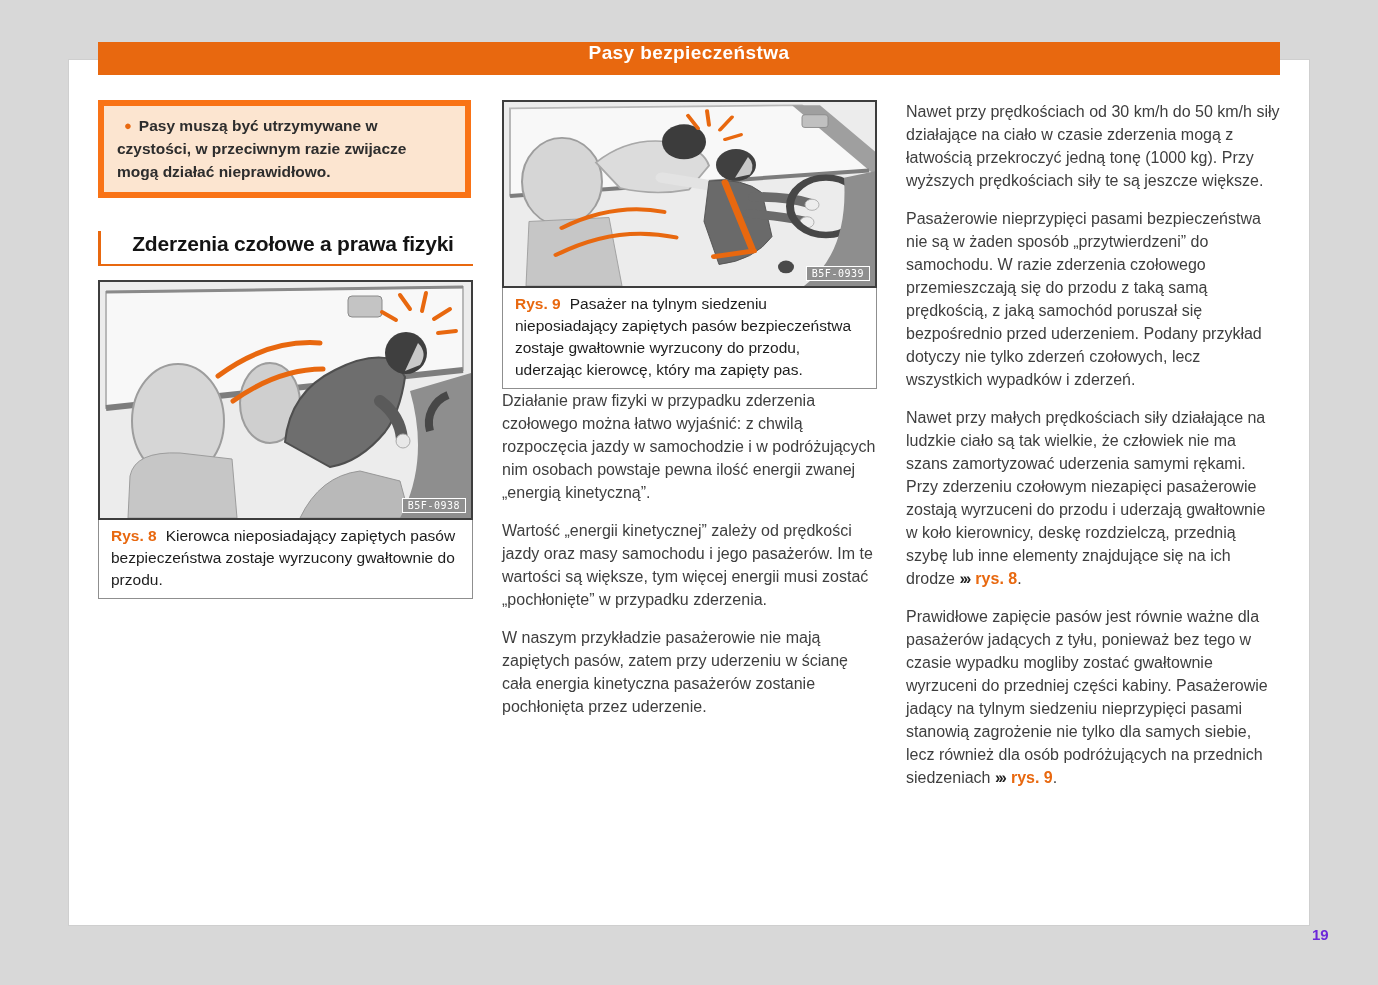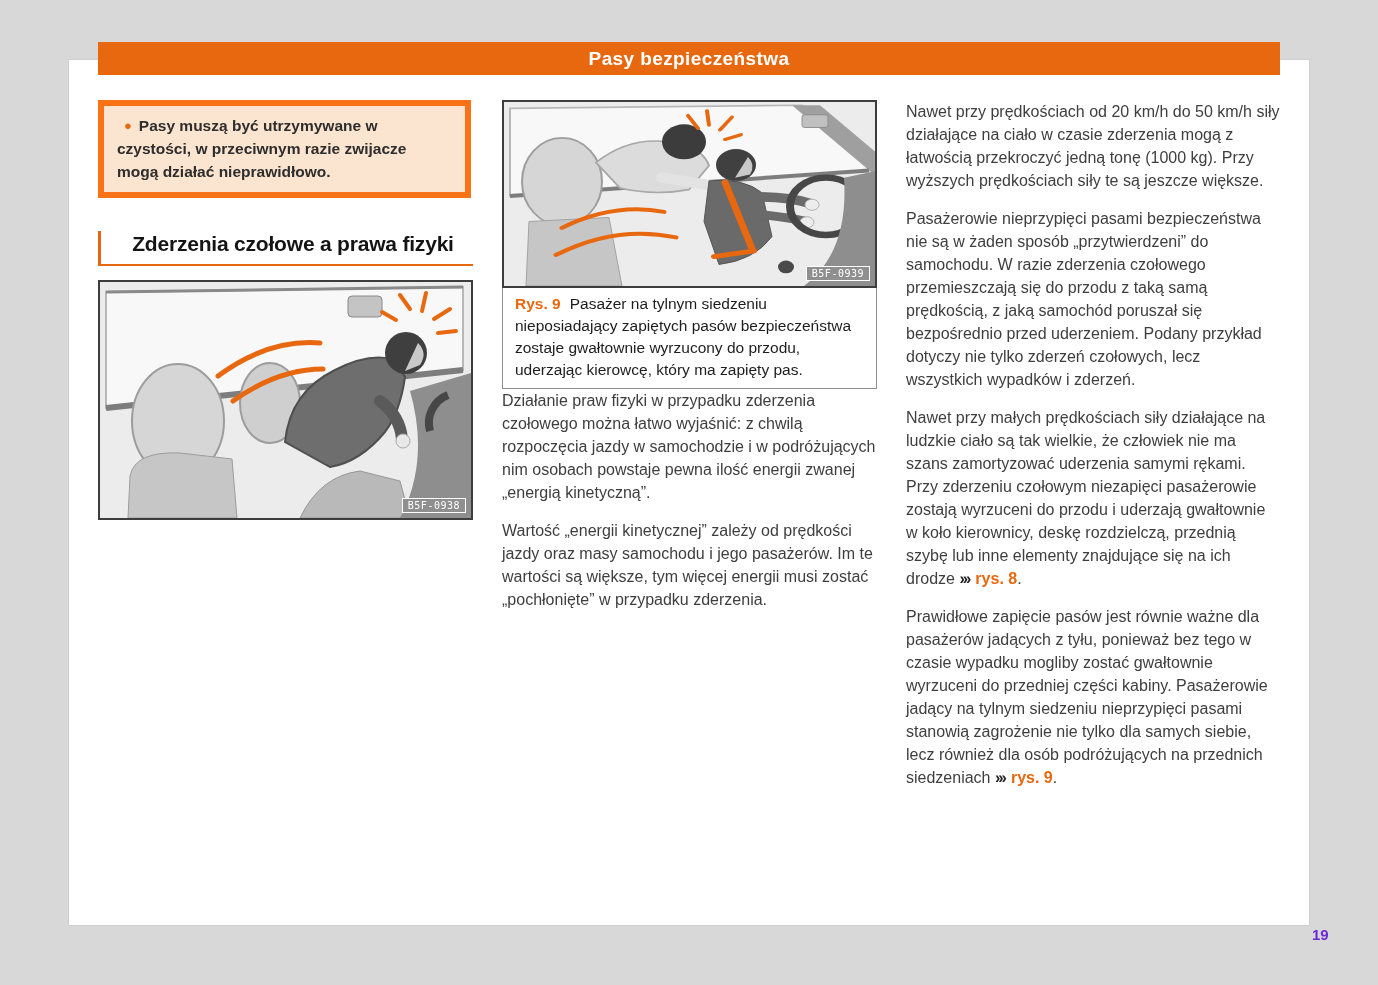--- a/index.html
+++ b/index.html
@@ -8,21 +8,21 @@
     font-family:"Liberation Sans",sans-serif;overflow:hidden;
     -webkit-font-smoothing:antialiased;
   }
   .page{
     position:absolute;left:69px;top:60px;width:1240px;height:865px;
     background:#ffffff;box-shadow:0 0 0 1px #cfcfcf;
   }
   
   .header-bar{
     position:absolute;left:29px;top:-18px;width:1182px;height:33px;
-    background:#e8680f;display:flex;align-items:center;justify-content:center;
+    background:#e8680f;display:flex;align-items:flex-start;justify-content:center;
   }
   .header-title{color:#ffffff;font-size:19px;font-weight:bold;letter-spacing:.4px;}
   
   .col{position:absolute;top:40px;width:375px;}
   .col-left{left:29px;}
   .col-mid{left:433px;}
   .col-right{left:837px;}
   
   .warning-box{
     box-sizing:border-box;width:373px;background:#fce5d0;border:6px solid #f97316;
@@ -112,20 +112,23 @@
             <g stroke="#e8680f" stroke-width="4" stroke-linecap="round">
               <line x1="322" y1="29" x2="326" y2="11"></line>
               <line x1="334" y1="37" x2="350" y2="27"></line>
               <line x1="338" y1="51" x2="356" y2="49"></line>
               <line x1="310" y1="27" x2="300" y2="13"></line>
               <line x1="296" y1="38" x2="282" y2="30"></line>
             </g>
           </svg>
           <span class="fig-code">B5F-0938</span>
         </div>
+        <figcaption class="fig-caption">
+          <span class="fig-label">Rys. 8</span><span>Kierowca nieposiadający zapiętych pasów bezpieczeństwa zostaje wyrzucony gwałtownie do przodu.</span>
+        </figcaption>
       </figure>
     </div>
 
     <div class="col col-mid">
 
       <figure class="figure" style="margin-top:0">
         <div class="fig-image h9">
           <svg viewBox="0 0 371 231" preserveAspectRatio="none">
             <rect width="371" height="231" fill="#ececec"></rect>
 
@@ -169,24 +172,25 @@
           </svg>
           <span class="fig-code">B5F-0939</span>
         </div>
         <figcaption class="fig-caption">
           <span class="fig-label">Rys. 9</span><span>Pasażer na tylnym siedzeniu nieposiadający zapiętych pasów bezpieczeństwa zostaje gwałtownie wyrzucony do przodu, uderzając kierowcę, który ma zapięty pas.</span>
         </figcaption>
       </figure>
 
       <p class="body-p first-after-fig">Działanie praw fizyki w przypadku zderzenia czołowego można łatwo wyjaśnić: z chwilą rozpoczęcia jazdy w samochodzie i w podróżujących nim osobach powstaje pewna ilość energii zwanej „energią kinetyczną”.</p>
       <p class="body-p">Wartość „energii kinetycznej” zależy od prędkości jazdy oraz masy samochodu i jego pasażerów. Im te wartości są większe, tym więcej energii musi zostać „pochłonięte” w przypadku zderzenia.</p>
+      <p class="body-p">W naszym przykładzie pasażerowie nie mają zapiętych pasów, zatem przy uderzeniu w ścianę cała energia kinetyczna pasażerów zostanie pochłonięta przez uderzenie.</p>
     </div>
 
     <div class="col col-right">
-      <p class="body-p">Nawet przy prędkościach od 20 km/h do 50 km/h siły działające na ciało w czasie zderzenia mogą z łatwością przekroczyć jedną tonę (1000 kg). Przy wyższych prędkościach siły te są jeszcze większe.</p>
+      <p class="body-p">Nawet przy prędkościach od 30 km/h do 50 km/h siły działające na ciało w czasie zderzenia mogą z łatwością przekroczyć jedną tonę (1000 kg). Przy wyższych prędkościach siły te są jeszcze większe.</p>
       <p class="body-p">Pasażerowie nieprzypięci pasami bezpieczeństwa nie są w żaden sposób „przytwierdzeni” do samochodu. W razie zderzenia czołowego przemieszczają się do przodu z taką samą prędkością, z jaką samochód poruszał się bezpośrednio przed uderzeniem. Podany przykład dotyczy nie tylko zderzeń czołowych, lecz wszystkich wypadków i zderzeń.</p>
       <p class="body-p">
         <span>Nawet przy małych prędkościach siły działające na ludzkie ciało są tak wielkie, że człowiek nie ma szans zamortyzować uderzenia samymi rękami. Przy zderzeniu czołowym niezapięci pasażerowie zostają wyrzuceni do przodu i uderzają gwałtownie w koło kierownicy, deskę rozdzielczą, przednią szybę lub inne elementy znajdujące się na ich drodze </span><span class="ref-arrows">›››</span><a class="ref-link">rys. 8</a><span>.</span>
       </p>
       <p class="body-p">
         <span>Prawidłowe zapięcie pasów jest równie ważne dla pasażerów jadących z tyłu, ponieważ bez tego w czasie wypadku mogliby zostać gwałtownie wyrzuceni do przedniej części kabiny. Pasażerowie jadący na tylnym siedzeniu nieprzypięci pasami stanowią zagrożenie nie tylko dla samych siebie, lecz również dla osób podróżujących na przednich siedzeniach </span><span class="ref-arrows">›››</span><a class="ref-link">rys. 9</a><span>.</span>
       </p>
     </div>
 
   </div>

